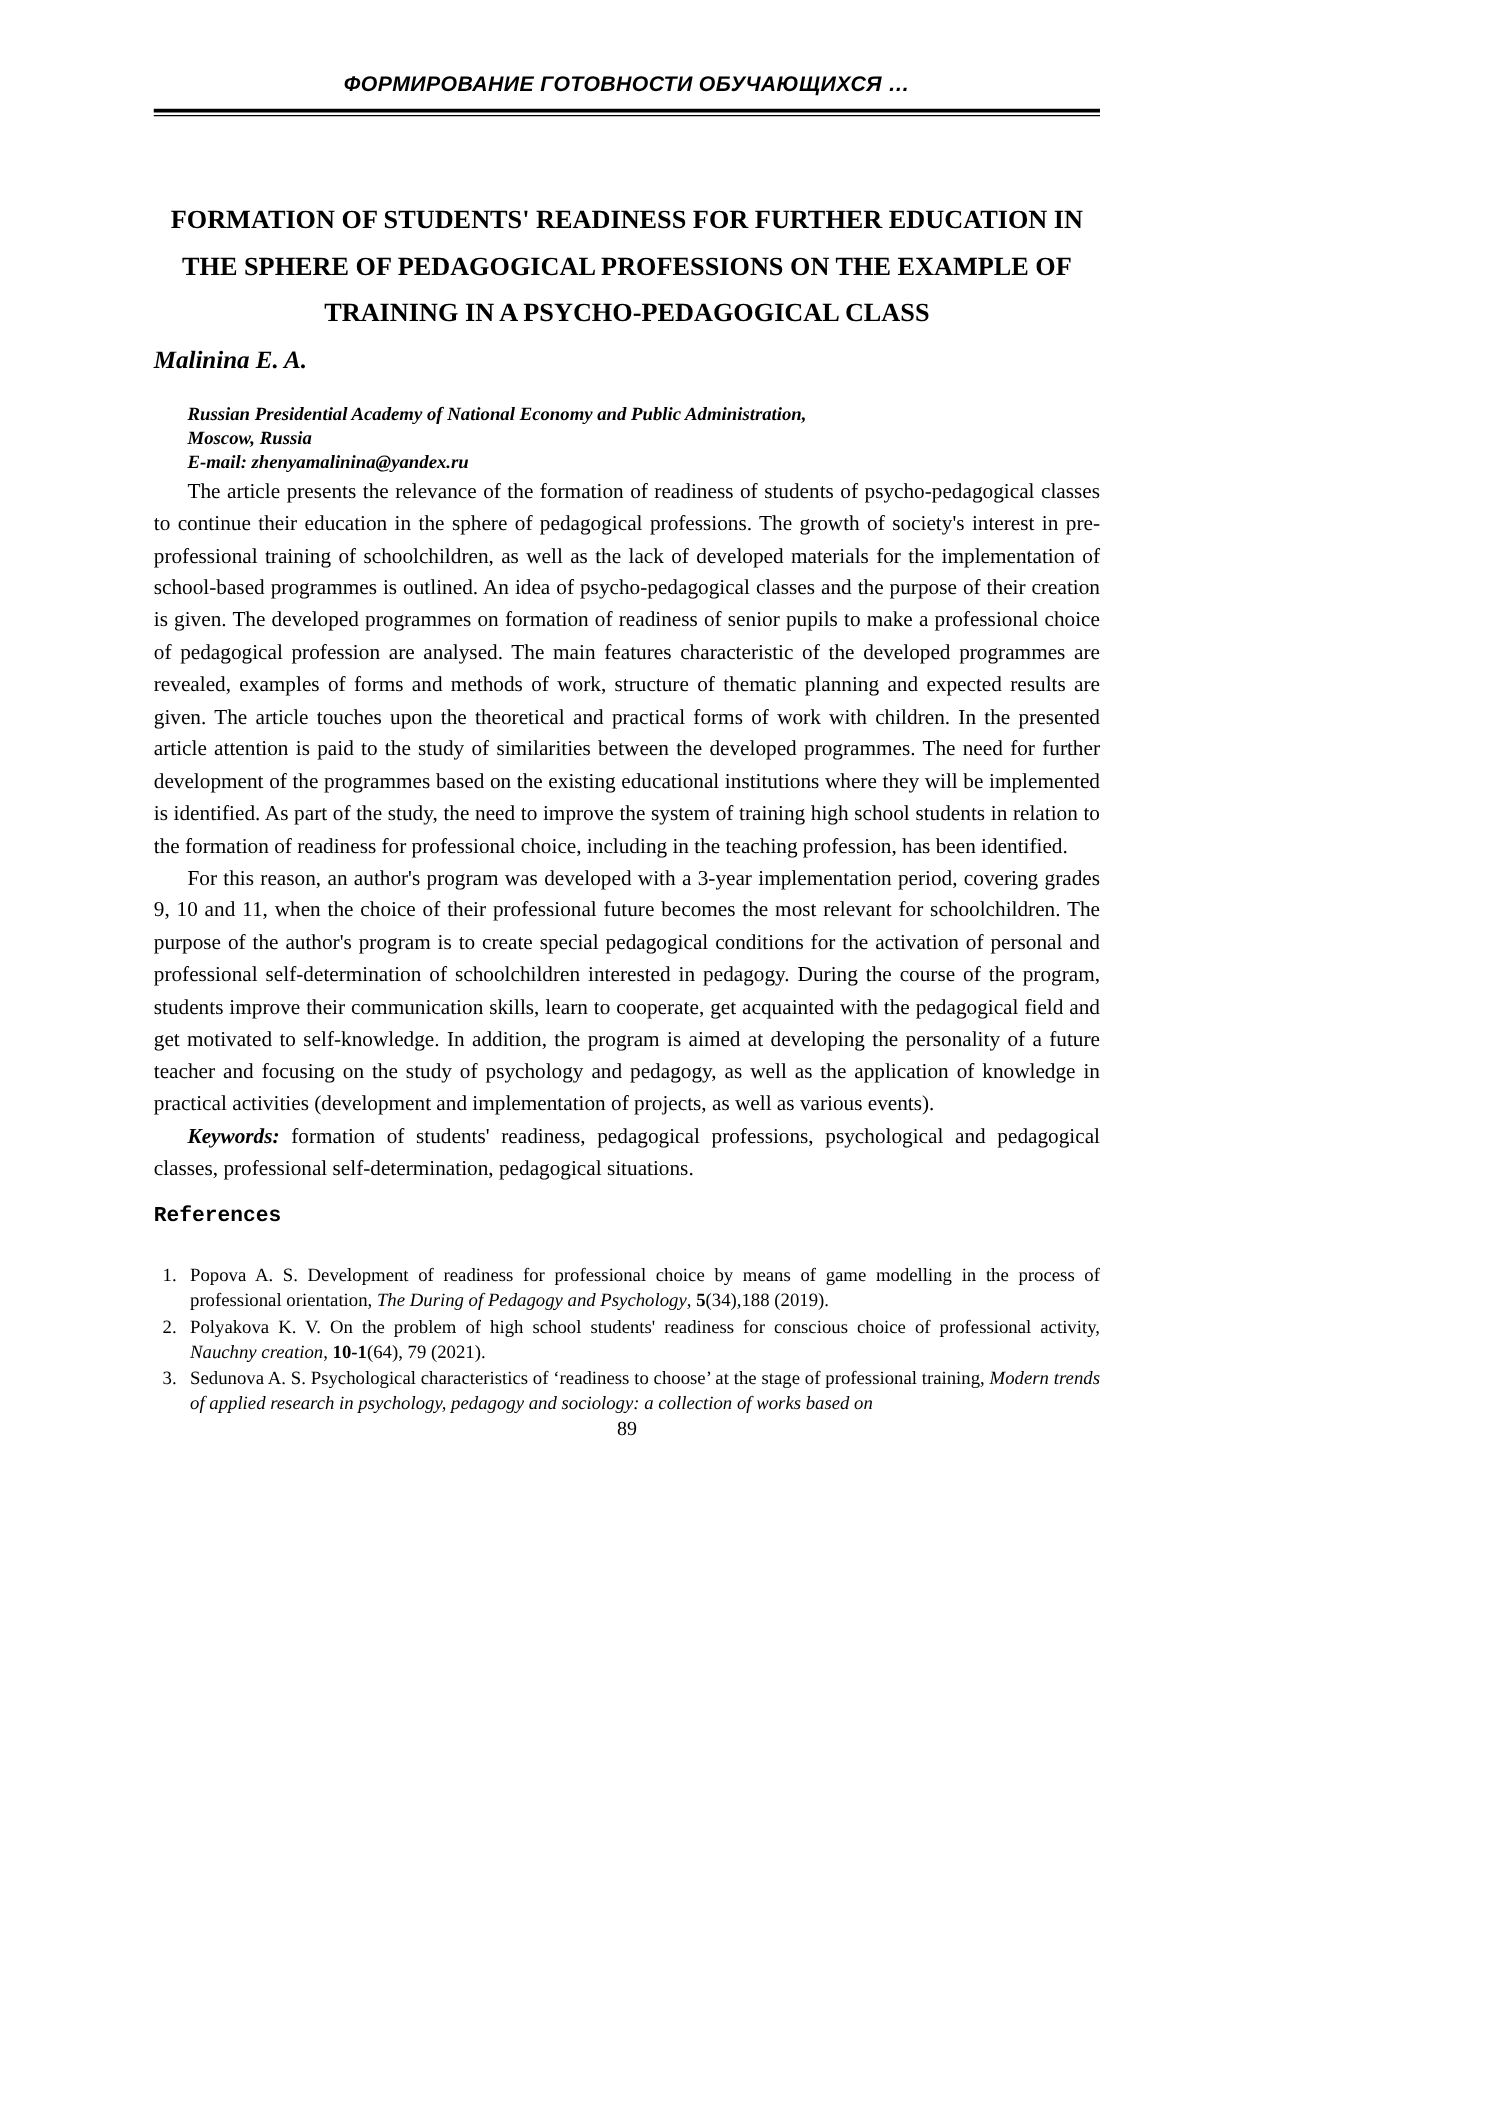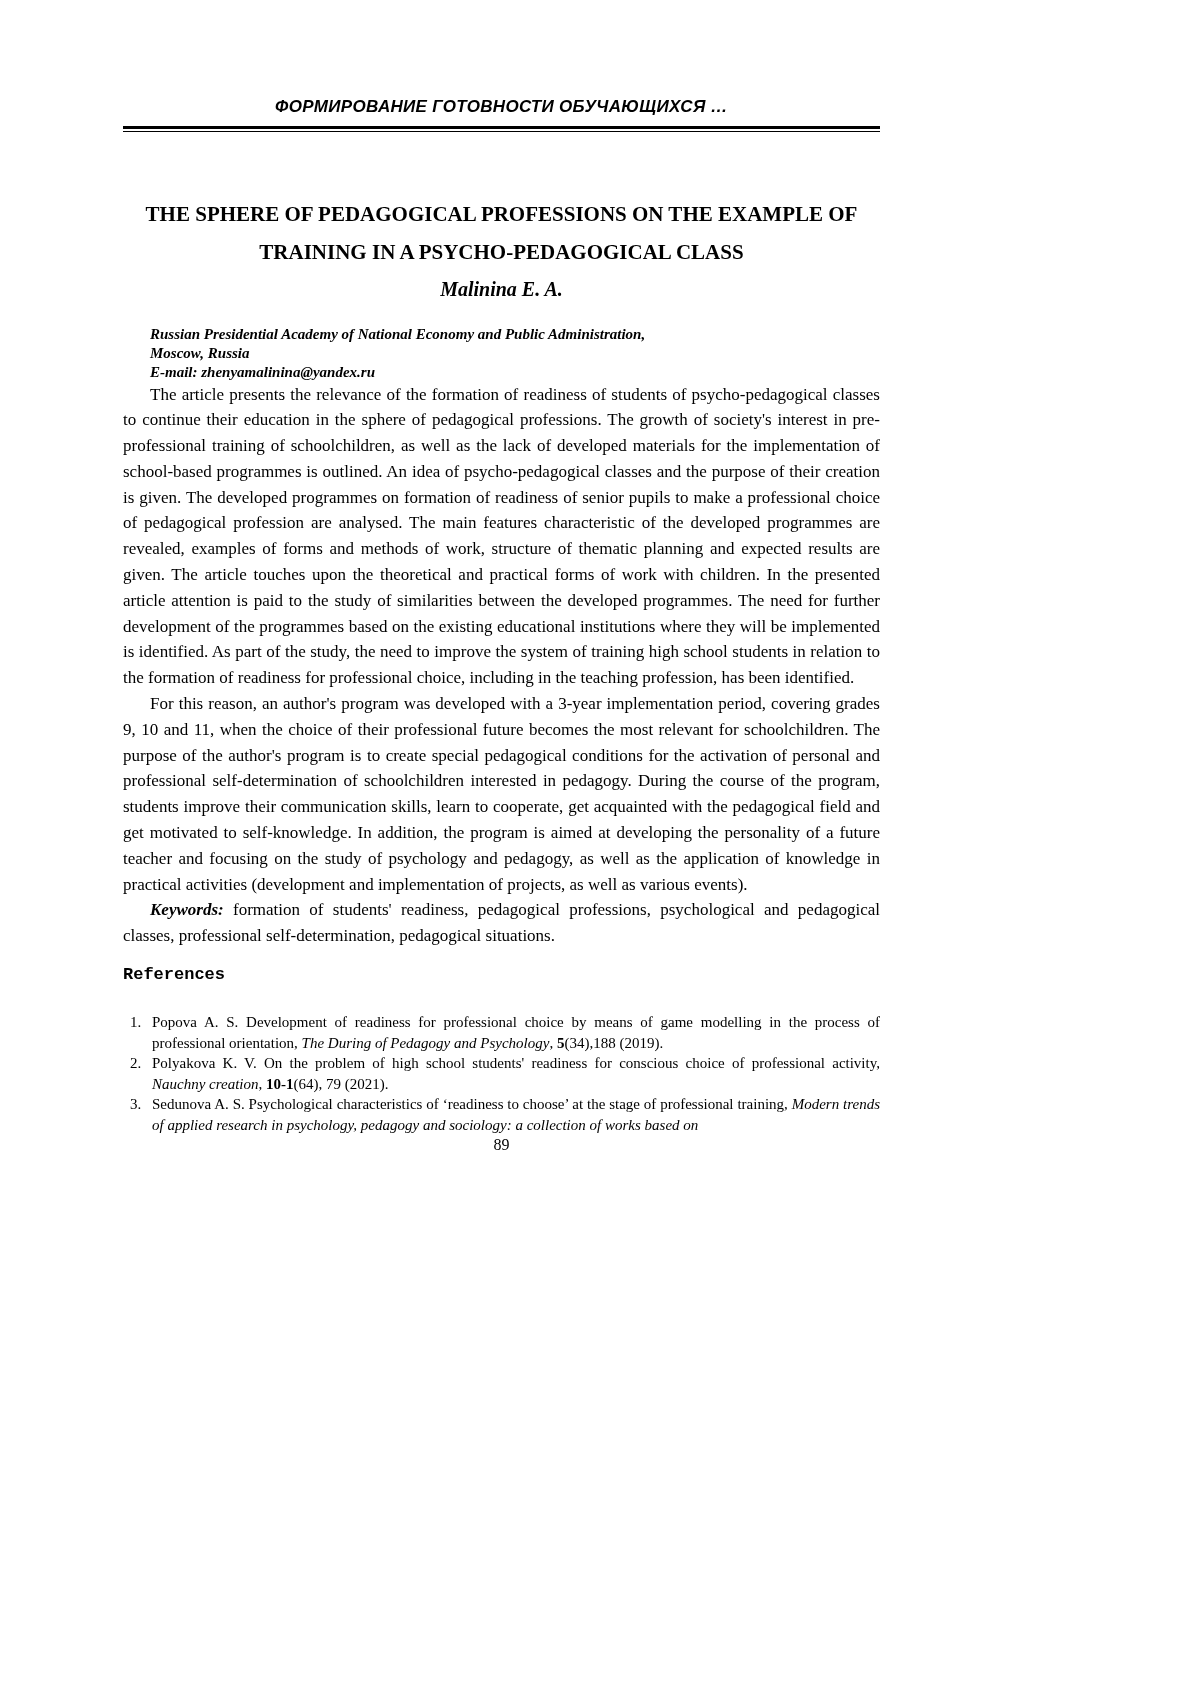--- a/index.html
+++ b/index.html
@@ -3,21 +3,21 @@
 <meta charset="utf-8">
 <style>
   html, body { margin:0; padding:0; background:#ffffff; }
   .page {
     position:relative;
     width:1200px; height:1697px;
     box-sizing:border-box;
     background:#ffffff;
     color:#000000;
     font-family:"Liberation Serif", serif;
-    padding:95px 320px 0 123px;
+    padding:56px 320px 0 123px;
     overflow:hidden;
   }
   .running-head {
     font-family:"Liberation Sans", sans-serif;
     font-weight:700; font-style:italic;
     font-size:17px; line-height:23px;
     text-align:center; letter-spacing:0.3px;
     white-space:nowrap;
   }
   .head-rule {
@@ -27,21 +27,21 @@
   }
   .title-block {
     margin:64px 0 0 0;
     text-align:center;
     font-size:21px; font-weight:700;
     line-height:37.5px;
   }
   .title-line { display:block; }
   .author {
     font-size:20px; font-weight:700; font-style:italic;
-    text-align:center; line-height:37.5px;
+    line-height:37.5px;
   }
   .affiliation {
     margin:16px 0 0 27px;
     font-size:15px; font-weight:700; font-style:italic;
     line-height:19px;
   }
   .abstract-start { margin-top:28px; }
   .body-para {
     margin:0;
     font-size:17px; line-height:25.8px;
@@ -71,20 +71,21 @@
 </head>
 <body>
 
 <div class="page">
 
   <div class="running-head">ФОРМИРОВАНИЕ ГОТОВНОСТИ ОБУЧАЮЩИХСЯ …</div>
 
   <div class="head-rule"></div>
 
   <h1 class="title-block">
+    <span class="title-line">FORMATION OF STUDENTS' READINESS FOR FURTHER EDUCATION IN</span>
     <span class="title-line">THE SPHERE OF PEDAGOGICAL PROFESSIONS ON THE EXAMPLE OF</span>
     <span class="title-line">TRAINING IN A PSYCHO-PEDAGOGICAL CLASS</span>
   </h1>
 
   <div class="author">Malinina E. A.</div>
 
   <div class="affiliation">
     <div>Russian Presidential Academy of National Economy and Public Administration,</div>
     <div>Moscow, Russia</div>
     <div>E-mail: zhenyamalinina@yandex.ru</div>

